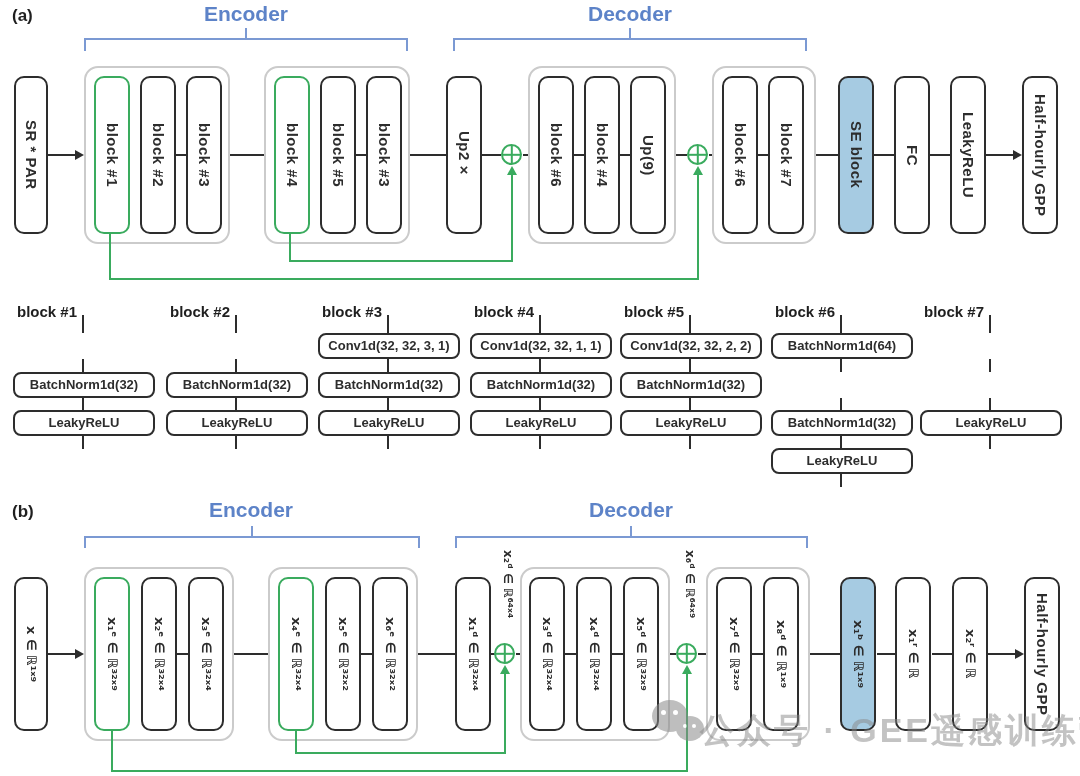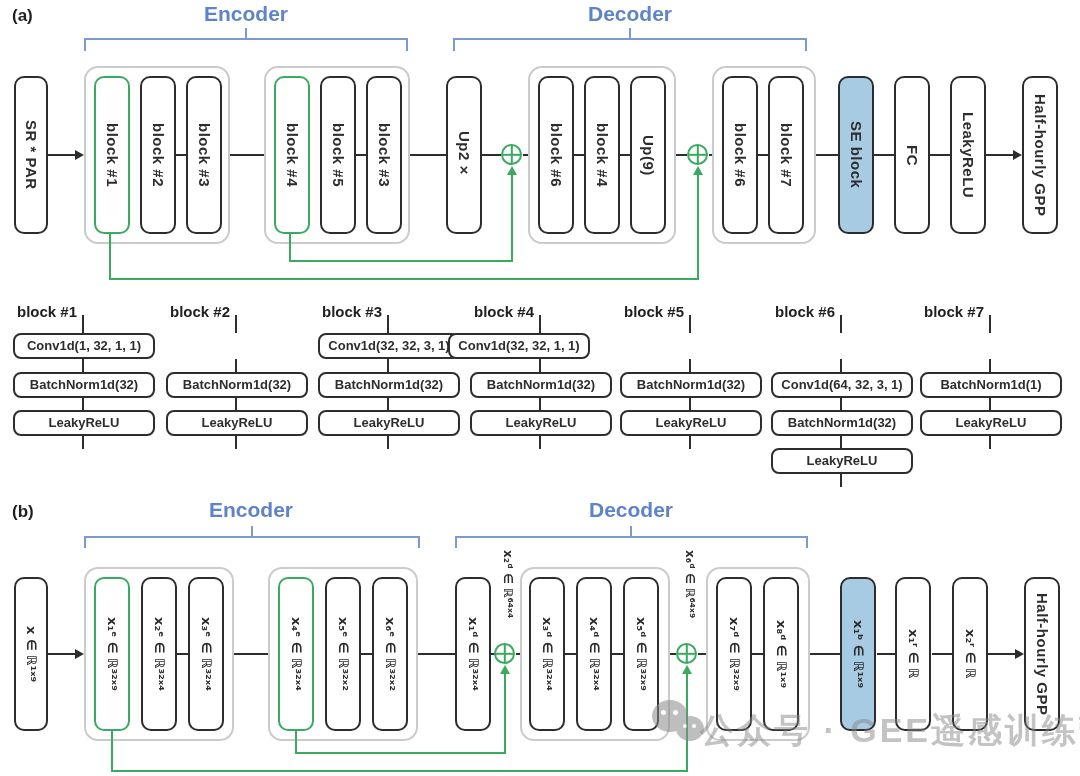--- a/index.html
+++ b/index.html
@@ -149,21 +149,20 @@
   <i class="ghl" style="left:109px;top:278px;width:590px"></i>
   <i class="gvl" style="left:697px;top:175px;height:105px"></i>
   <i class="gup" style="left:693px;top:166px"></i>
   <i class="gvl" style="left:289px;top:234px;height:28px"></i>
   <i class="ghl" style="left:289px;top:260px;width:224px"></i>
   <i class="gvl" style="left:511px;top:175px;height:87px"></i>
   <i class="gup" style="left:507px;top:166px"></i>
 
   <div class="bdtitle" style="left:17px;top:303px">block #1</div>
   <i class="vl" style="left:82px;top:315px;height:18px"></i>
-  <div class="bdbox" style="left:13px;top:333px">Conv1d(1, 32, 1, 1)</div>
   <i class="vl" style="left:82px;top:359px;height:13px"></i>
   <div class="bdbox" style="left:13px;top:372px">BatchNorm1d(32)</div>
   <i class="vl" style="left:82px;top:398px;height:12px"></i>
   <div class="bdbox" style="left:13px;top:410px">LeakyReLU</div>
   <i class="vl" style="left:82px;top:436px;height:13px"></i>
 
   <div class="bdtitle" style="left:170px;top:303px">block #2</div>
   <i class="vl" style="left:235px;top:315px;height:18px"></i>
   <i class="vl" style="left:235px;top:359px;height:13px"></i>
   <div class="bdbox" style="left:166px;top:372px">BatchNorm1d(32)</div>
@@ -175,49 +174,49 @@
   <i class="vl" style="left:387px;top:315px;height:18px"></i>
   <div class="bdbox" style="left:318px;top:333px">Conv1d(32, 32, 3, 1)</div>
   <i class="vl" style="left:387px;top:359px;height:13px"></i>
   <div class="bdbox" style="left:318px;top:372px">BatchNorm1d(32)</div>
   <i class="vl" style="left:387px;top:398px;height:12px"></i>
   <div class="bdbox" style="left:318px;top:410px">LeakyReLU</div>
   <i class="vl" style="left:387px;top:436px;height:13px"></i>
 
   <div class="bdtitle" style="left:474px;top:303px">block #4</div>
   <i class="vl" style="left:539px;top:315px;height:18px"></i>
-  <div class="bdbox" style="left:448px;top:333px">Conv1d(32, 32, 1, 1)</div>
+  <div class="bdbox" style="left:470px;top:333px">Conv1d(32, 32, 1, 1)</div>
   <i class="vl" style="left:539px;top:359px;height:13px"></i>
   <div class="bdbox" style="left:470px;top:372px">BatchNorm1d(32)</div>
   <i class="vl" style="left:539px;top:398px;height:12px"></i>
   <div class="bdbox" style="left:470px;top:410px">LeakyReLU</div>
   <i class="vl" style="left:539px;top:436px;height:13px"></i>
 
   <div class="bdtitle" style="left:624px;top:303px">block #5</div>
   <i class="vl" style="left:689px;top:315px;height:18px"></i>
+  <div class="bdbox" style="left:620px;top:333px">Conv1d(32, 32, 2, 2)</div>
   <i class="vl" style="left:689px;top:359px;height:13px"></i>
   <div class="bdbox" style="left:620px;top:372px">BatchNorm1d(32)</div>
   <i class="vl" style="left:689px;top:398px;height:12px"></i>
   <div class="bdbox" style="left:620px;top:410px">LeakyReLU</div>
   <i class="vl" style="left:689px;top:436px;height:13px"></i>
 
   <div class="bdtitle" style="left:775px;top:303px">block #6</div>
   <i class="vl" style="left:840px;top:315px;height:18px"></i>
+  <div class="bdbox" style="left:771px;top:333px">BatchNorm1d(64)</div>
   <i class="vl" style="left:840px;top:359px;height:13px"></i>
-  <div class="bdbox" style="left:771px;top:372px">Conv1d(64, 32, 3, 1)</div>
   <i class="vl" style="left:840px;top:398px;height:12px"></i>
   <div class="bdbox" style="left:771px;top:410px">BatchNorm1d(32)</div>
   <i class="vl" style="left:840px;top:436px;height:12px"></i>
   <div class="bdbox" style="left:771px;top:448px">LeakyReLU</div>
   <i class="vl" style="left:840px;top:474px;height:13px"></i>
 
   <div class="bdtitle" style="left:924px;top:303px">block #7</div>
   <i class="vl" style="left:989px;top:315px;height:18px"></i>
   <i class="vl" style="left:989px;top:359px;height:13px"></i>
-  <div class="bdbox" style="left:920px;top:372px">BatchNorm1d(1)</div>
   <i class="vl" style="left:989px;top:398px;height:12px"></i>
   <div class="bdbox" style="left:920px;top:410px">LeakyReLU</div>
   <i class="vl" style="left:989px;top:436px;height:13px"></i>
 
   <div class="ptag" style="left:12px;top:502px">(b)</div>
   <div class="btitle" style="left:171px;top:498px">Encoder</div>
   <div class="btitle" style="left:551px;top:498px">Decoder</div>
 
   <i class="bh" style="left:84px;top:536px;width:336px"></i>
   <i class="bv" style="left:84px;top:536px;height:12px"></i>

